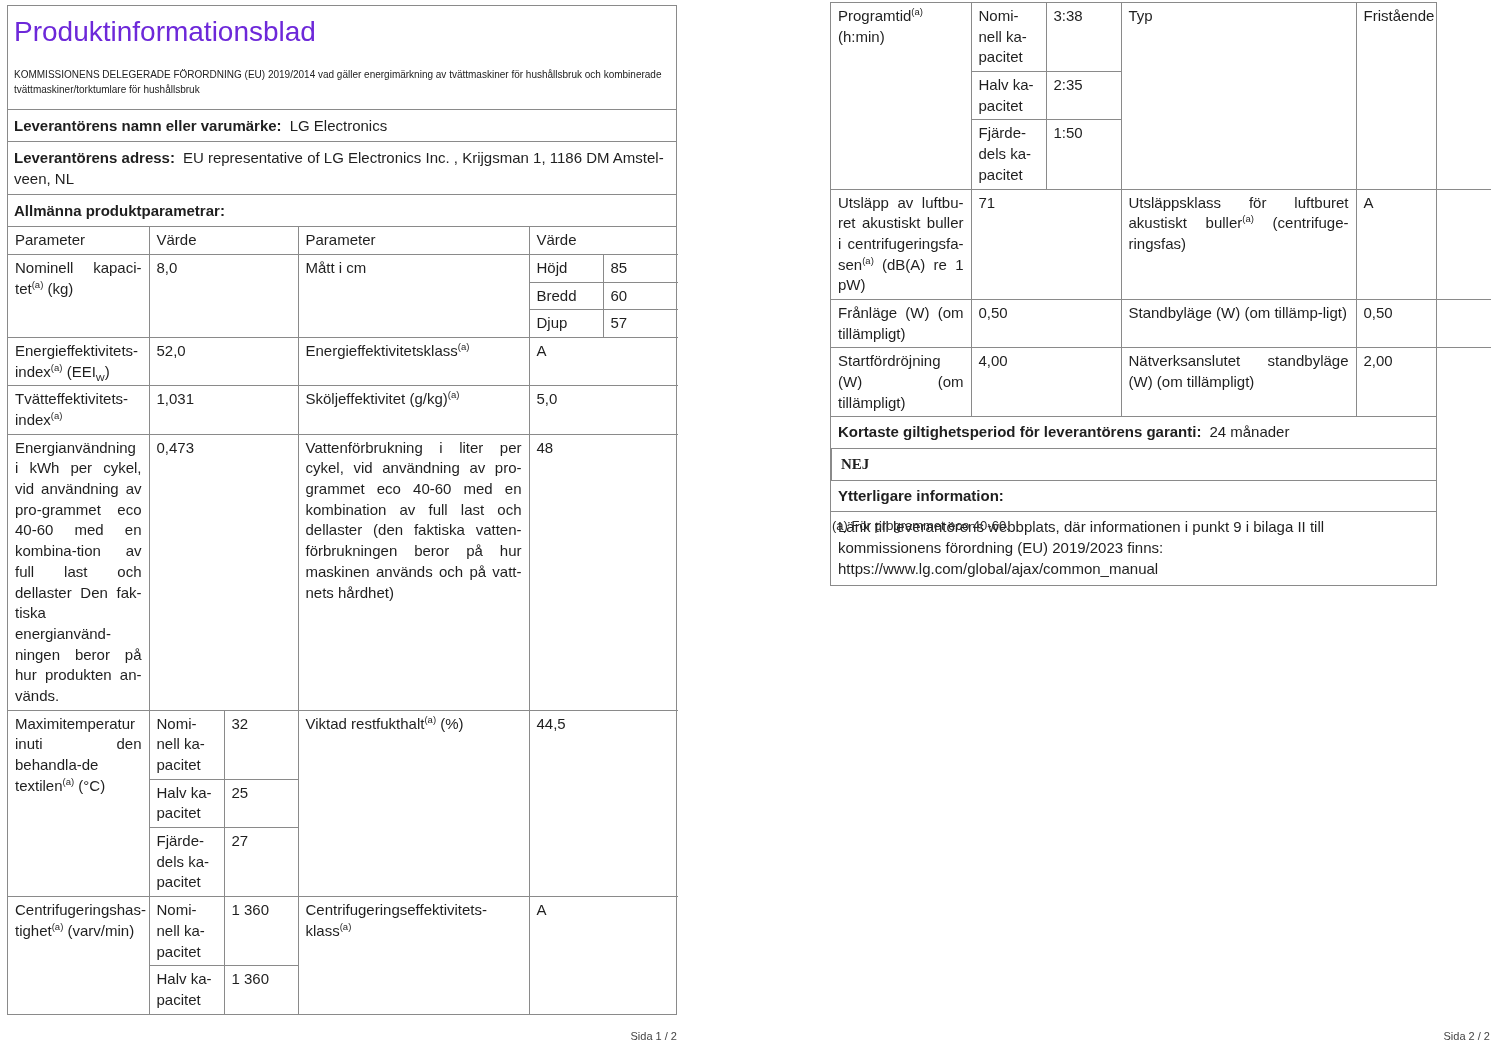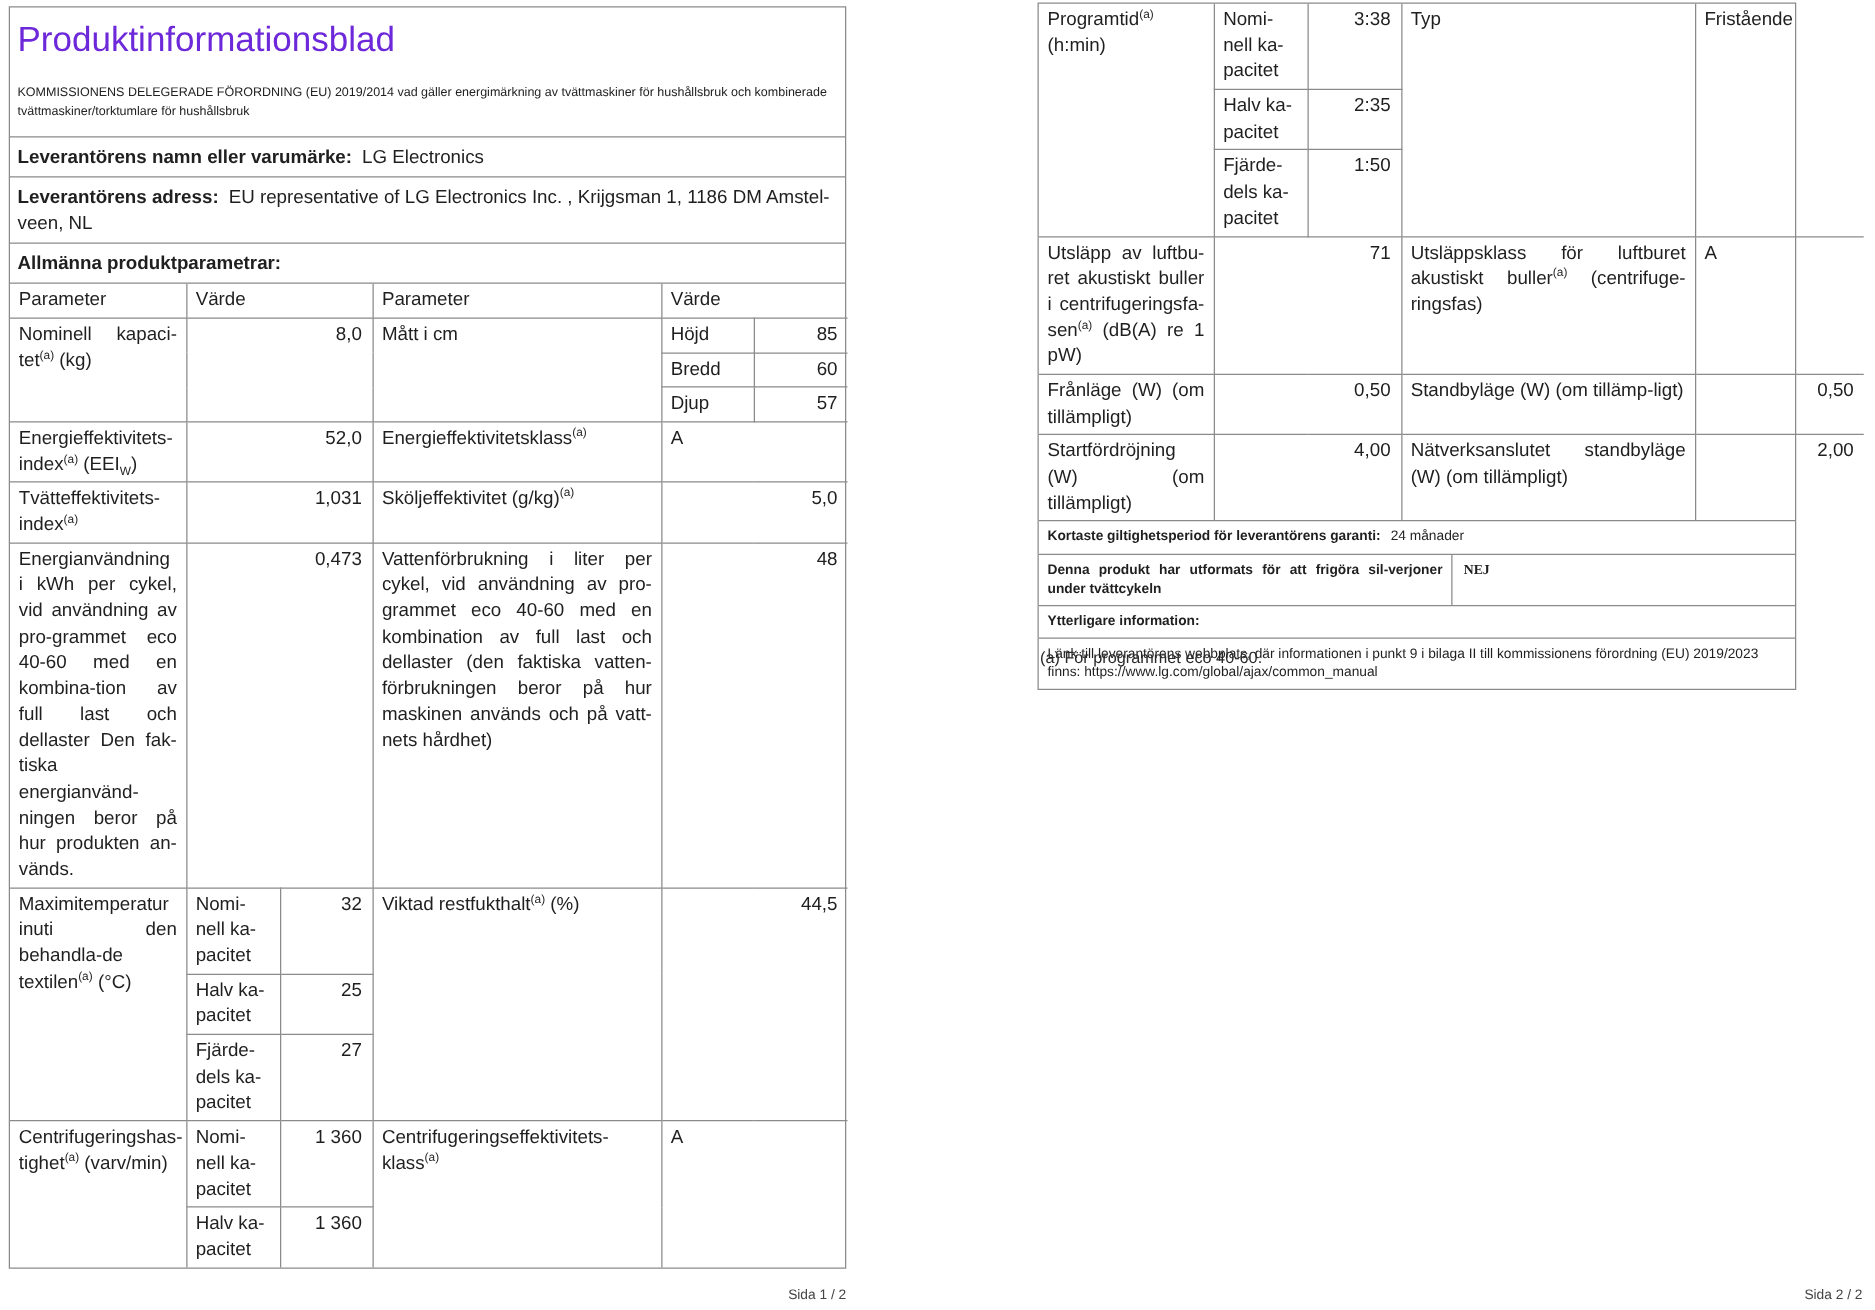--- a/index.html
+++ b/index.html
@@ -19,27 +19,27 @@
   .hrow + .hrow, .tablewrap { border-top:1px solid #8a8a8a; }
   .titleblock { padding:6px 6px 12px 6px; }
   .doc-title { font-size:28px; font-weight:normal; color:#6d28d9; letter-spacing:0; margin-bottom:17px; }
   .regulation { font-size:10px; line-height:1.45; color:#222; }
   .lbl { font-weight:bold; }
   .val { margin-left:8px; }
 
   
   table { border-collapse:collapse; border-style:hidden; table-layout:fixed; width:100%; }
   td { border:1px solid #8a8a8a; vertical-align:top; padding:3px 7px; font-size:15px; line-height:1.38; }
-  td.num { text-align:right; padding-right:8px; }
+  td.num { text-align:left; padding-right:8px; }
   td.just { text-align:justify; }
   sup { font-size:9.5px; line-height:0; }
   sub { font-size:9.5px; line-height:0; }
 
   
-  .frow { border-top:1px solid #8a8a8a; padding:5px 7px; font-size:11px; line-height:1.38; }
+  .frow { border-top:1px solid #8a8a8a; padding:5px 7px; font-size:15px; line-height:1.38; }
   .silver-row { display:flex; padding:0; }
   .silver-left { width:330px; padding:5px 7px; font-weight:bold; text-align:justify; }
   .silver-right { flex:1; border-left:1px solid #8a8a8a; padding:5px 9px; font-weight:bold;font-family:Liberation Serif, serif; }
   .bold { font-weight:bold; }
 
   .footnote { position:absolute; left:832px; top:518px; font-size:13px; color:#2a2a2a; }
   .pagefooter { position:absolute; top:1030px; font-size:11px; color:#444; text-align:right; }
   #footer1 { left:7px; width:670px; }
   #footer2 { left:830px; width:660px; }
 </style>
@@ -227,21 +227,20 @@
       <td class="num">2,00</td>
     </tr>
   </tbody>
     </table>
 
   <div class="frow">
     <span class="bold">Kortaste giltighetsperiod för leverantörens garanti:</span><span class="val">24 månader</span>
   </div>
 
   <div class="frow silver-row">
-    <div class="silver-left">Denna produkt har utformats för att frigöra sil-verjoner under tvättcykeln</div>
     <div class="silver-right">NEJ</div>
   </div>
 
   <div class="frow">
     <span class="bold">Ytterligare information:</span>
   </div>
 
   <div class="frow">
     <span>Länk till leverantörens webbplats, där informationen i punkt 9 i bilaga II till kommissionens förordning (EU) 2019/2023 finns:  https://www.lg.com/global/ajax/common_manual</span>
   </div>

